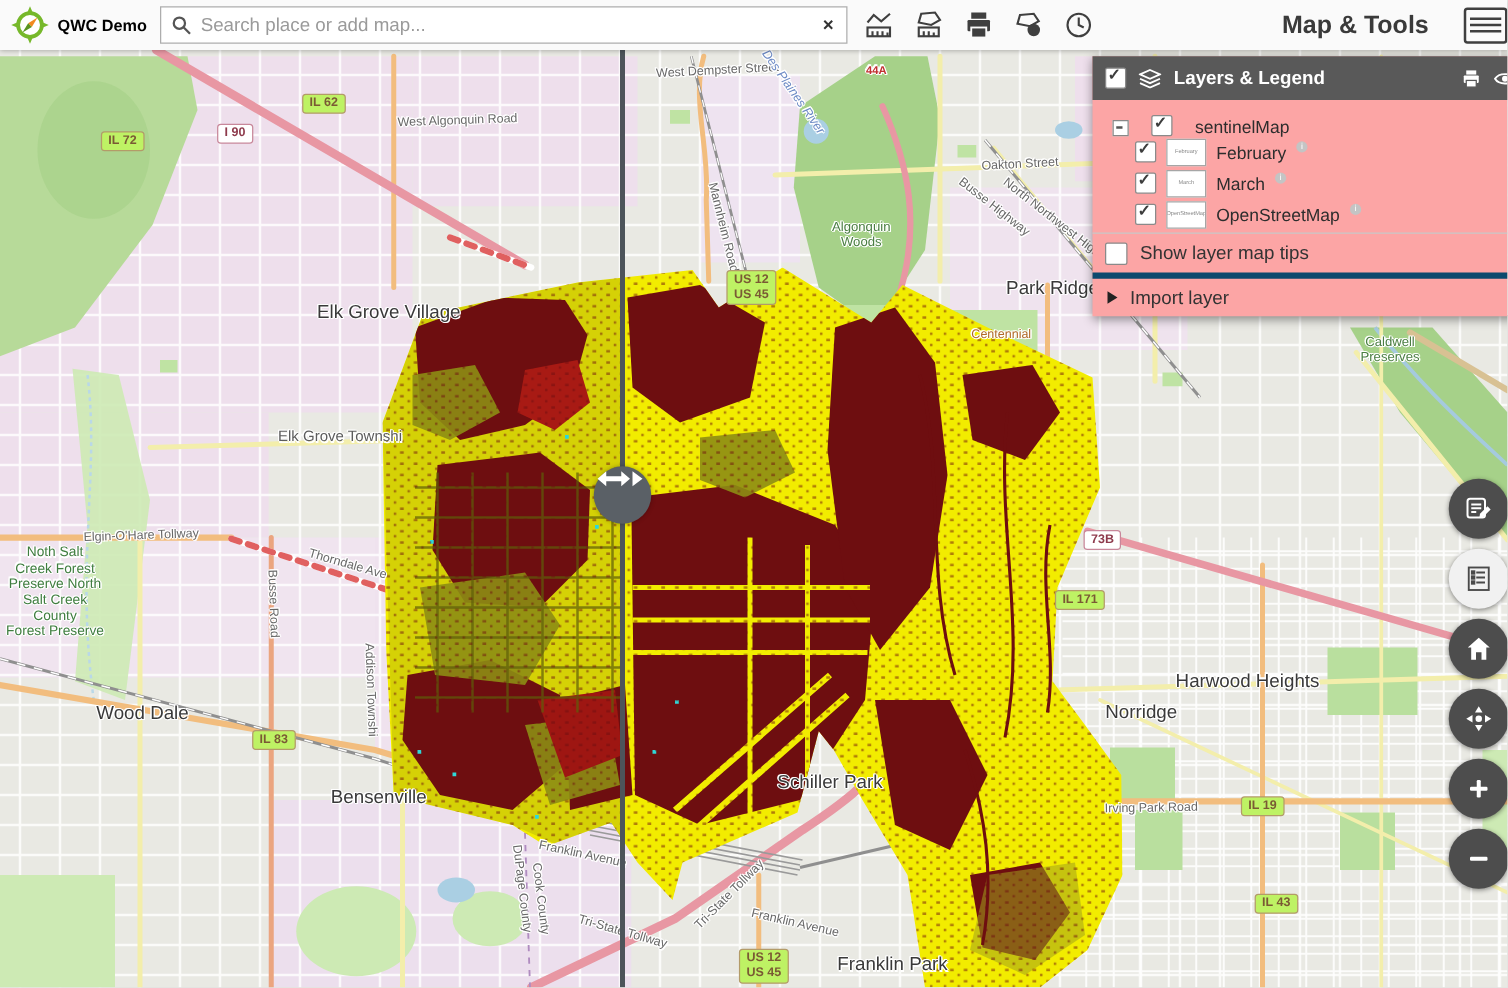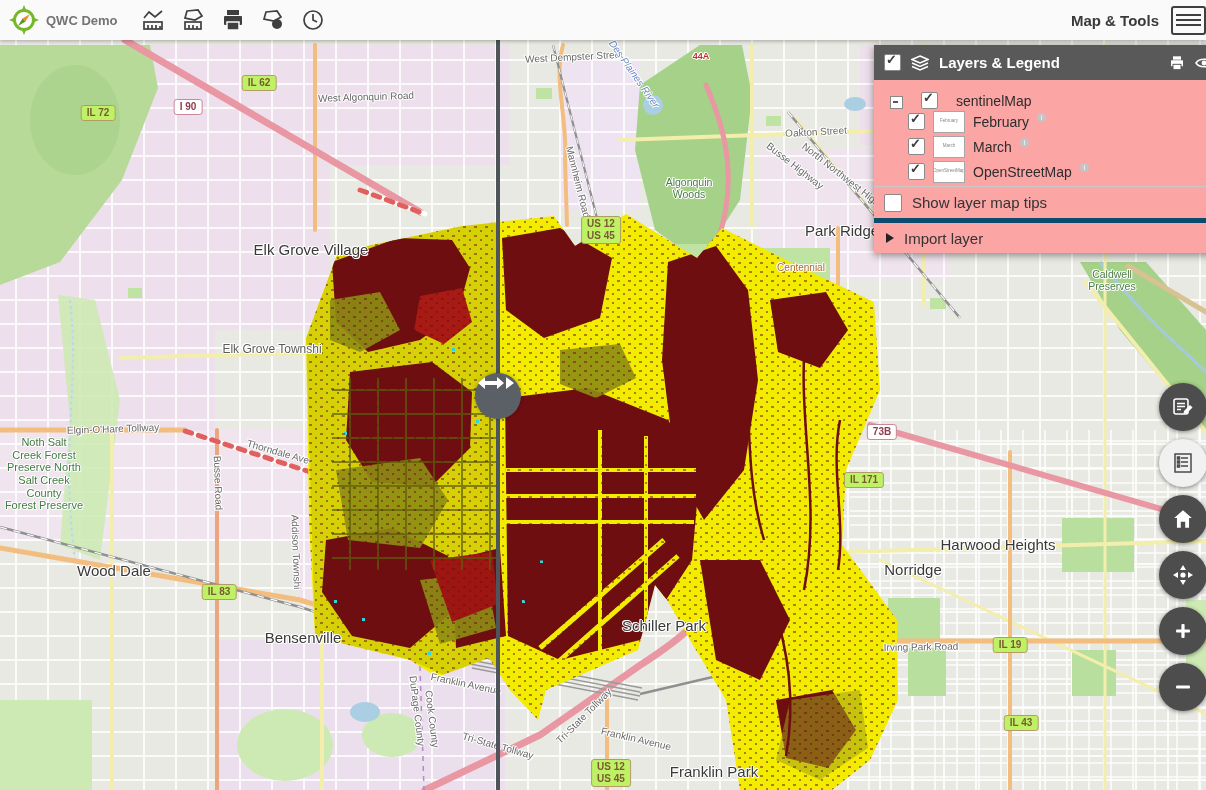--- a/index.html
+++ b/index.html
@@ -2,32 +2,32 @@
 <html><head>
 <meta charset="utf-8">
 <style>
   html,body{margin:0;padding:0;background:#ddd;}
   .stage{position:relative;width:1206px;height:790px;overflow:hidden;
          font-family:"Liberation Sans",sans-serif;background:#e9e9e3;}
   
   .topbar{position:absolute;left:0;top:0;width:1206px;height:40px;background:#fafafa;
           box-shadow:0 1px 4px rgba(0,0,0,.3);z-index:40;display:flex;align-items:center;}
   .logo{display:flex;align-items:center;gap:6px;padding:0 10px 0 8px;}
-  .logo-title{font-weight:bold;font-size:13px;color:#737373;}
+  .logo-title{font-weight:bold;font-size:13px;color:#000000;}
   .search-wrap{position:relative;width:548px;height:28px;background:#fff;border:1px solid #adadad;
                display:flex;align-items:center;}
   .search-wrap svg{margin:0 6px 0 8px;}
   .search-input{border:none;outline:none;flex:1;font-size:15px;color:#444;background:transparent;
                 font-family:"Liberation Sans",sans-serif;}
   .search-input::placeholder{color:#9a9a9a;}
   .clear-btn{width:28px;text-align:center;font-weight:bold;color:#333;font-size:15px;cursor:pointer;}
   .tools{display:flex;align-items:center;gap:14px;margin-left:12px;}
   .tool-btn{width:26px;height:26px;display:flex;align-items:center;justify-content:center;cursor:pointer;}
   .topbar-right{margin-left:auto;display:flex;align-items:center;}
-  .menu-label{font-weight:bold;font-size:15px;color:#3a3a3a;margin-right:12px;}
+  .menu-label{font-weight:bold;font-size:20px;color:#3a3a3a;margin-right:28px;}
   .burger{width:25px;height:25px;border:2px solid #3f3f3f;border-radius:3px;display:flex;
           flex-direction:column;justify-content:center;gap:3px;padding:0 3px;cursor:pointer;}
   .burger i{display:block;height:2px;background:#3f3f3f;}
   
   .map-area{position:absolute;inset:0;}
   .map-area svg{position:absolute;left:0;top:0;}
   .labels{position:absolute;inset:0;pointer-events:none;z-index:20;}
   .map-label{position:absolute;transform:translate(-50%,-50%);white-space:pre-line;text-align:center;
      text-shadow:-1px 0 #fff,1px 0 #fff,0 -1px #fff,0 1px #fff,1px 1px #fff,-1px -1px #fff;line-height:1.15;}
   .town{font-size:15px;color:#393939;}
@@ -336,20 +336,28 @@
         <polygon points="16,1 19,8 16,6 13,8" fill="#76b82a"></polygon>
         <polygon points="16,31 19,24 16,26 13,24" fill="#76b82a"></polygon>
         <polygon points="1,16 8,13 6,16 8,19" fill="#76b82a"></polygon>
         <polygon points="31,16 24,13 26,16 24,19" fill="#76b82a"></polygon>
         <circle cx="16" cy="16" r="9.5" fill="#fff" stroke="#76b82a" stroke-width="3"></circle>
         <polygon points="22,10 17.5,17.5 14.5,14.5" fill="#f18a1f"></polygon>
         <polygon points="10,22 14.5,14.5 17.5,17.5" fill="#5a9420"></polygon>
       </svg>
       <span class="logo-title">QWC Demo</span>
     </div>
+    <div class="search-wrap">
+      <svg width="16" height="16" viewBox="0 0 16 16">
+        <circle cx="6.5" cy="6.5" r="4.5" fill="none" stroke="#555" stroke-width="1.8"></circle>
+        <path d="M10 10 L15 15" stroke="#555" stroke-width="1.8"></path>
+      </svg>
+      <input class="search-input" type="text" placeholder="Search place or add map..." style="">
+      <span class="clear-btn">×</span>
+    </div>
     <div class="tools">
       <span class="tool-btn">
         <svg width="24" height="24" viewBox="0 0 24 24" fill="none" stroke="#3f3f3f" stroke-width="1.7">
           <path d="M3,10 L8,4 L14,9 L21,3"></path>
             <rect x="3" y="14" width="18" height="7"></rect>
           <path d="M7,21 V17 M11,21 V17 M15,21 V17 M19,21 V18"></path>
         </svg>
       </span>
       <span class="tool-btn">
         <svg width="24" height="24" viewBox="0 0 24 24" fill="none" stroke="#3f3f3f" stroke-width="1.7">

